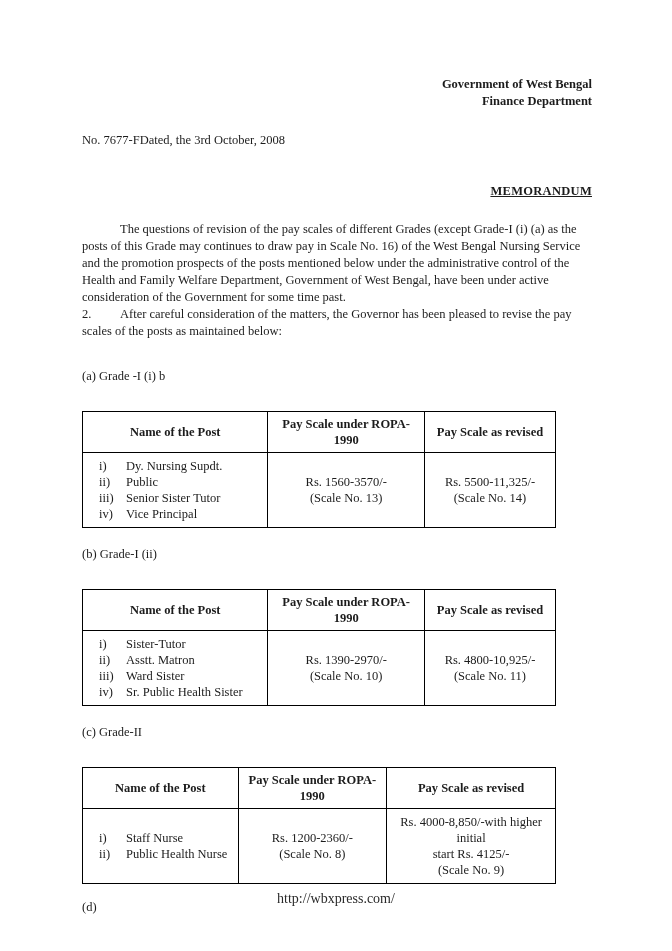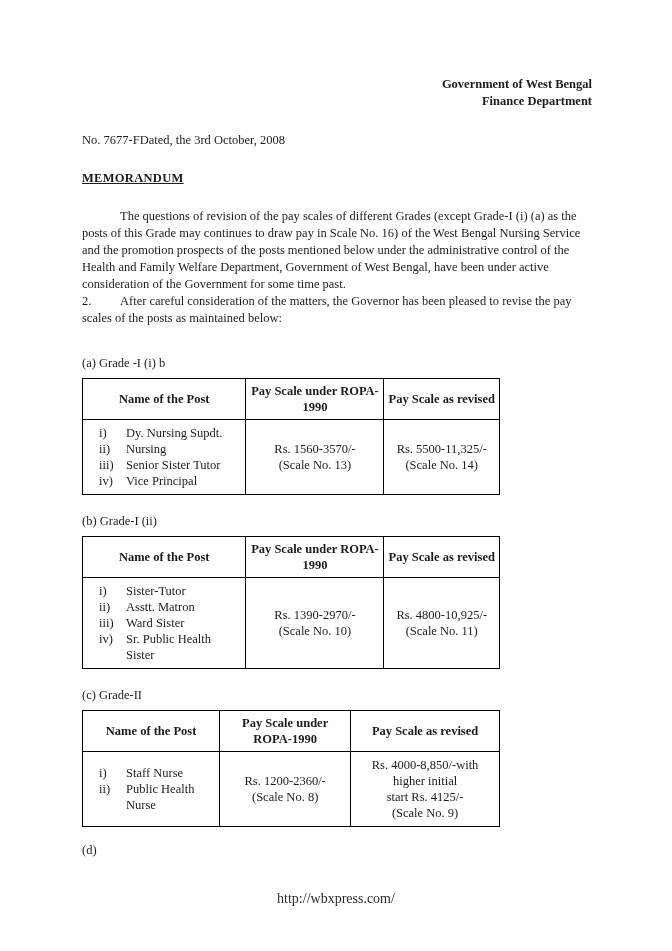--- a/index.html
+++ b/index.html
@@ -19,34 +19,34 @@
   }
   .center { text-align: right; }
   .bold { font-weight: bold; }
   .doc-header { line-height: 17px; }
   .ref-row {
     margin-top: 22px;
     display: flex;
     justify-content: flex-start;
     padding-right: 32px;
   }
-  .memo-title { margin-top: 21px; text-align: left; }
+  .memo-title { margin-top: 34px; text-align: right; }
   .memo-title span {
     font-weight: bold;
     text-decoration: underline;
     letter-spacing: 0.3px;
   }
   .para1 { margin-top: 21px; text-indent: 38px; }
   .para2 { margin-top: 0; }
   .para2 .num { display: inline-block; width: 38px; text-indent: 0; }
   .section-label { margin-top: 28px; }
   table {
     border-collapse: collapse;
-    width: 418px;
-    margin-top: 6px;
+    width: 474px;
+    margin-top: 26px;
     table-layout: fixed;
   }
   th, td {
     border: 1px solid #000;
     font-size: 12.5px;
     line-height: 16px;
     vertical-align: middle;
   }
   th {
     font-weight: bold;
@@ -120,21 +120,21 @@
     </thead>
     <tbody>
       <tr>
         <td class="posts-cell">
           <div class="post-row">
               <span class="post-num">i)</span>
               <span>Dy. Nursing Supdt.</span>
             </div>
           <div class="post-row">
               <span class="post-num">ii)</span>
-              <span>Nursing</span>
+              <span>Public</span>
             </div>
           <div class="post-row">
               <span class="post-num">iii)</span>
               <span>Senior Sister Tutor</span>
             </div>
           <div class="post-row">
               <span class="post-num">iv)</span>
               <span>Vice Principal</span>
             </div>
         </td>

